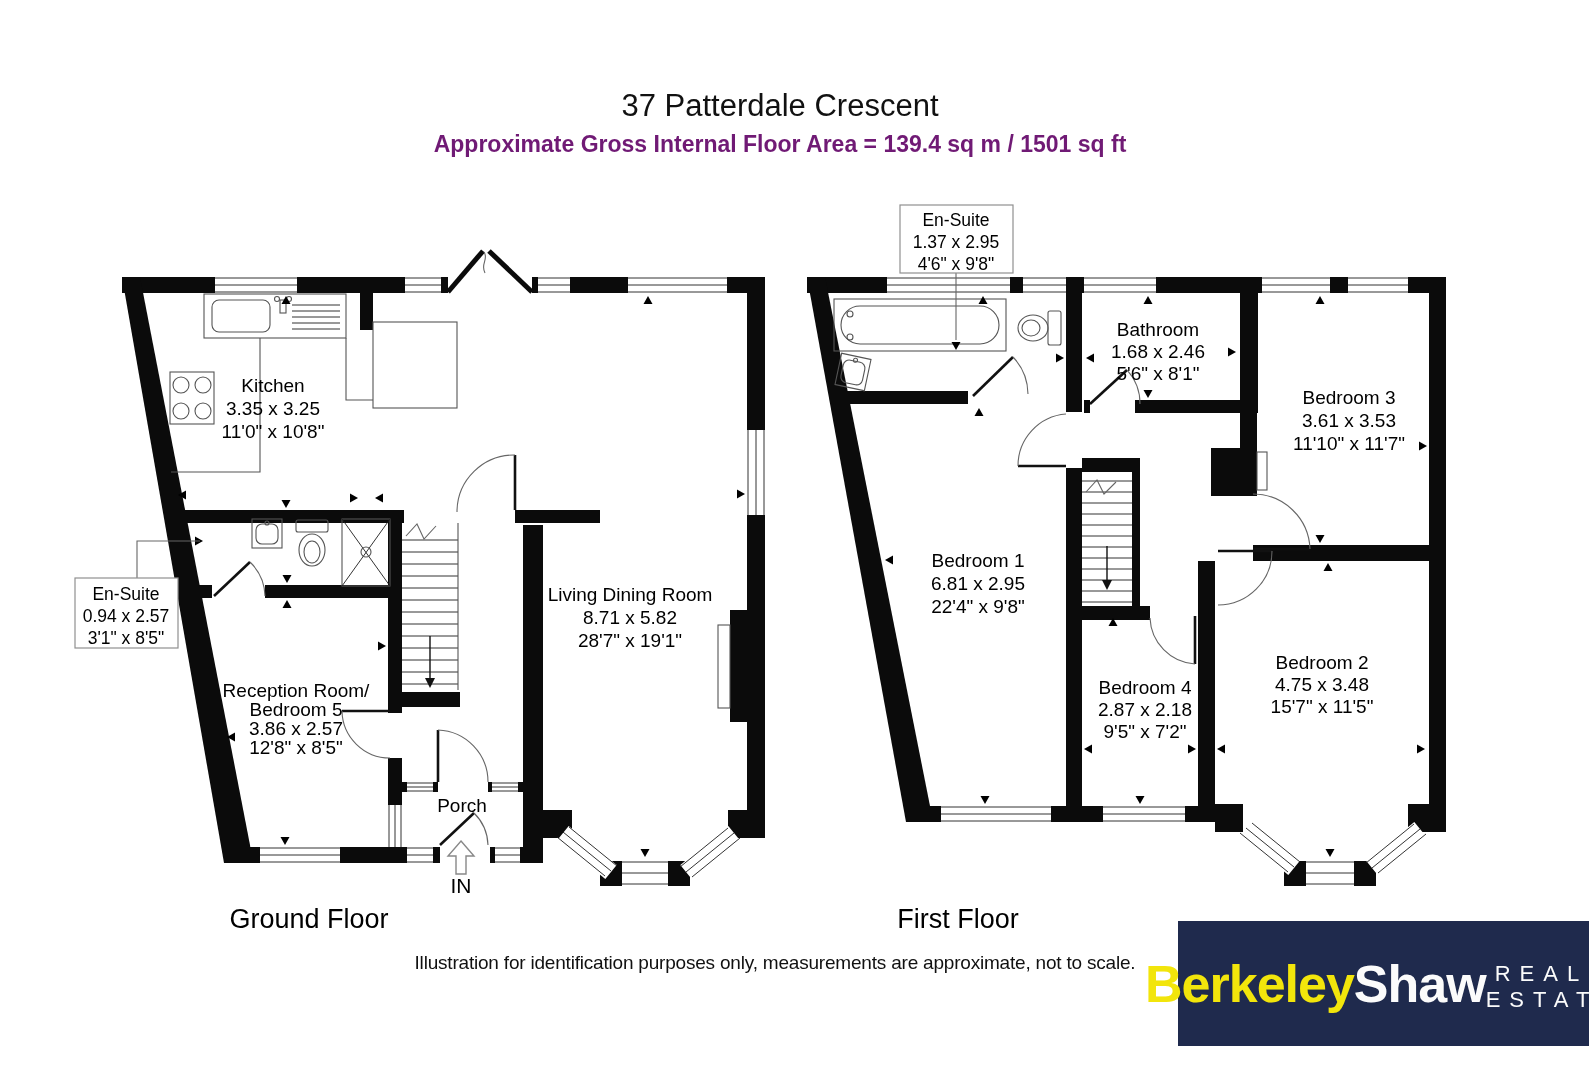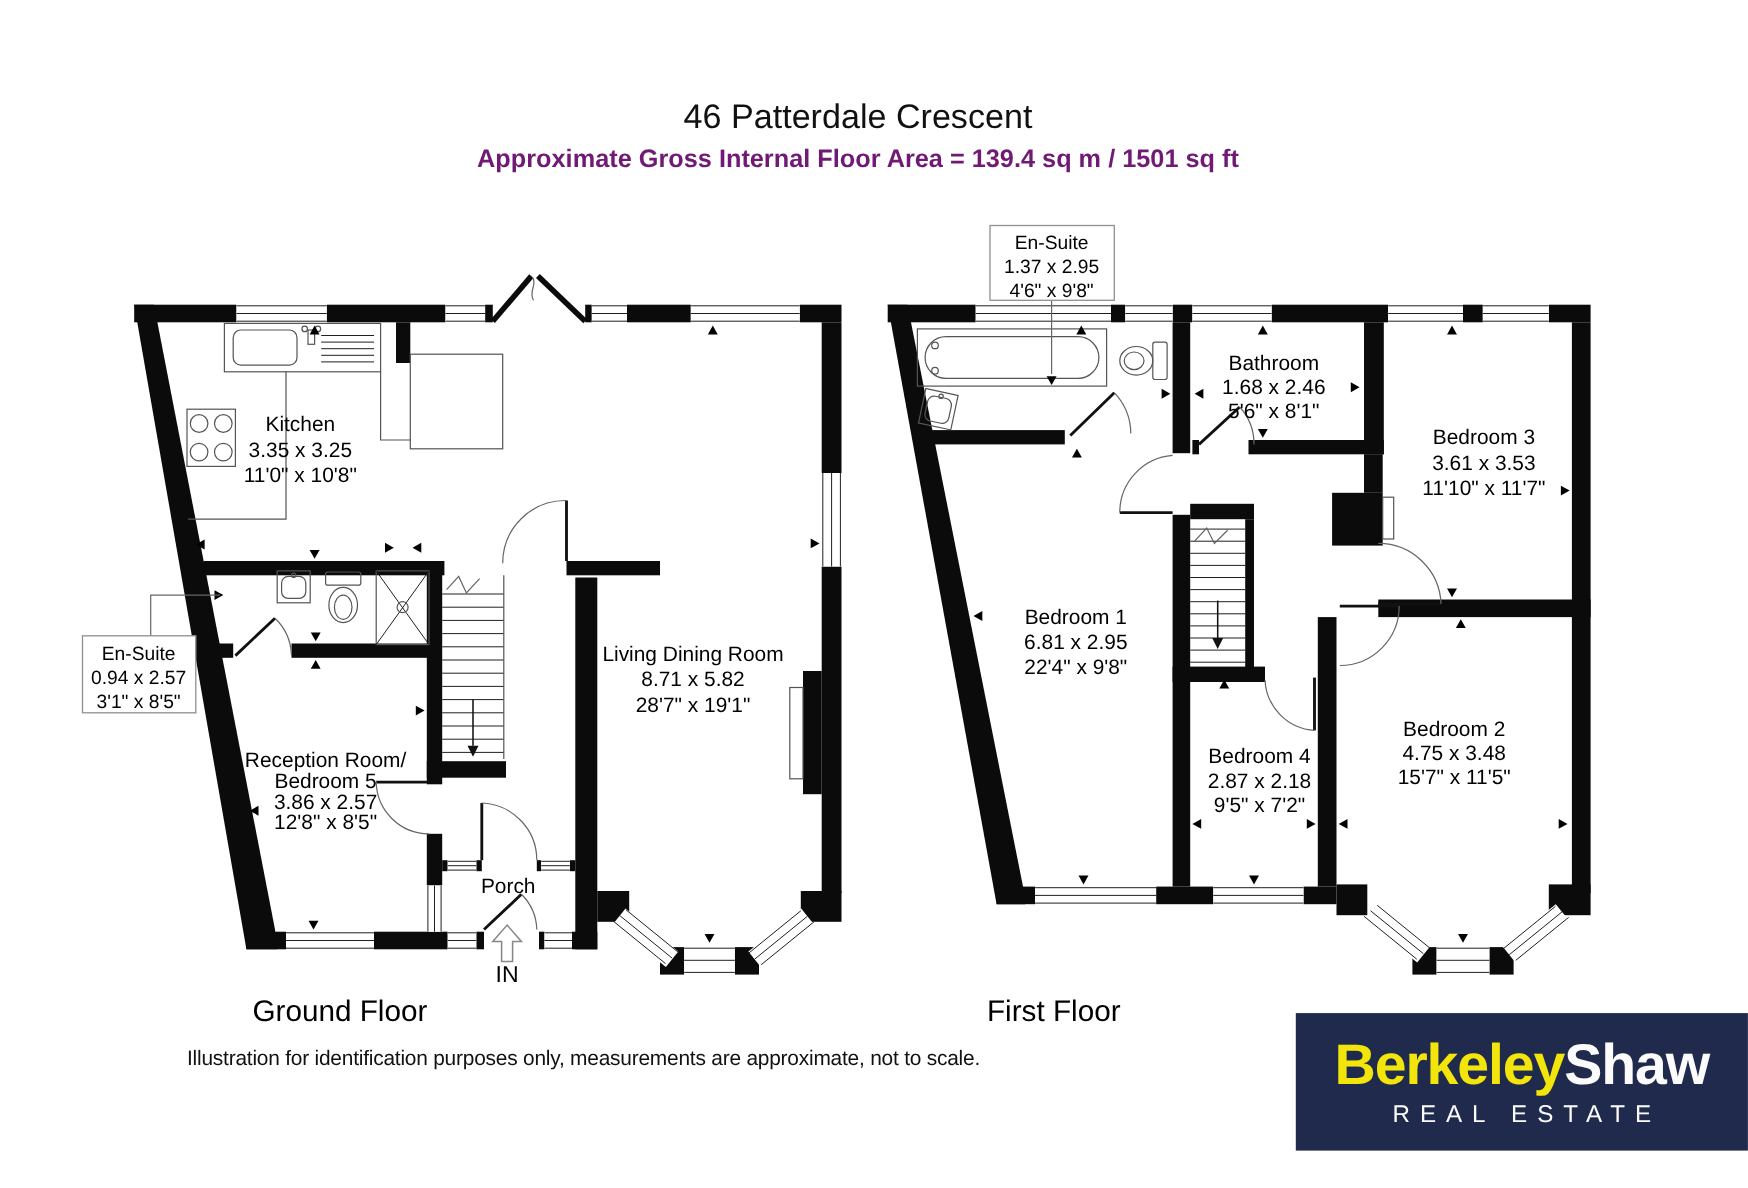--- a/index.html
+++ b/index.html
@@ -3,43 +3,43 @@
 <meta charset="utf-8">
 <style>
   html,body{margin:0;padding:0;background:#fff;}
   .canvas{position:relative;width:1589px;height:1080px;background:#ffffff;overflow:hidden;
           font-family:"Liberation Sans",sans-serif;color:#1b1b1b;}
   .canvas svg{position:absolute;left:0;top:0;}
   .title{position:absolute;left:180px;top:88px;width:1200px;text-align:center;
          font-size:31px;color:#111;}
   .subtitle{position:absolute;left:180px;top:131px;width:1200px;text-align:center;
          font-size:23px;font-weight:bold;color:#701a75;}
-  .disclaimer{position:absolute;left:170px;top:952px;width:1210px;
+  .disclaimer{position:absolute;left:170px;top:952px;width:1210px;text-align:center;
          font-size:19px;letter-spacing:-0.2px;color:#111;}
   .logo{position:absolute;left:1178px;top:921px;width:411px;height:125px;background:#1f2a4d;
-        display:flex;flex-direction:column;align-items:center;justify-content:center;}
+        display:flex;flex-direction:row;align-items:center;justify-content:center;}
   .logo .brand{font-size:52px;font-weight:bold;letter-spacing:-1px;line-height:1;}
   .logo .brand .p1{color:#f2e50b;}
   .logo .brand .p2{color:#fbfbfb;}
   .logo .tagline{margin-top:6px;font-size:22px;letter-spacing:9px;color:#fbfbfb;text-indent:9px;}
   
   .wall{fill:#0b0b0b;stroke:none;}
   .thin{stroke:#555;stroke-width:1.1;fill:none;}
   .glz{stroke:#1c1c1c;stroke-width:0.9;fill:none;}
   .wband{fill:#ffffff;}
   .leaf{stroke:#111;stroke-width:2.6;fill:none;}
   .arc{stroke:#666;stroke-width:1.1;fill:none;}
   text{font-family:"Liberation Sans",sans-serif;}
 </style>
 </head>
 <body>
 
 <div class="canvas">
 
-  <div class="title">46 Patterdale Crescent</div>
+  <div class="title">37 Patterdale Crescent</div>
   <div class="subtitle">Approximate Gross Internal Floor Area = 139.4 sq m / 1501 sq ft</div>
 
   <svg width="1589" height="1080" viewBox="0 0 1589 1080">
     <defs>
       <g id="dimArr">
           <line x1="-17" y1="0" x2="-6" y2="0"></line>
           <path d="M0,0 L-8,-4.5 L-8,4.5 Z"></path>
         </g>
     </defs>
 

